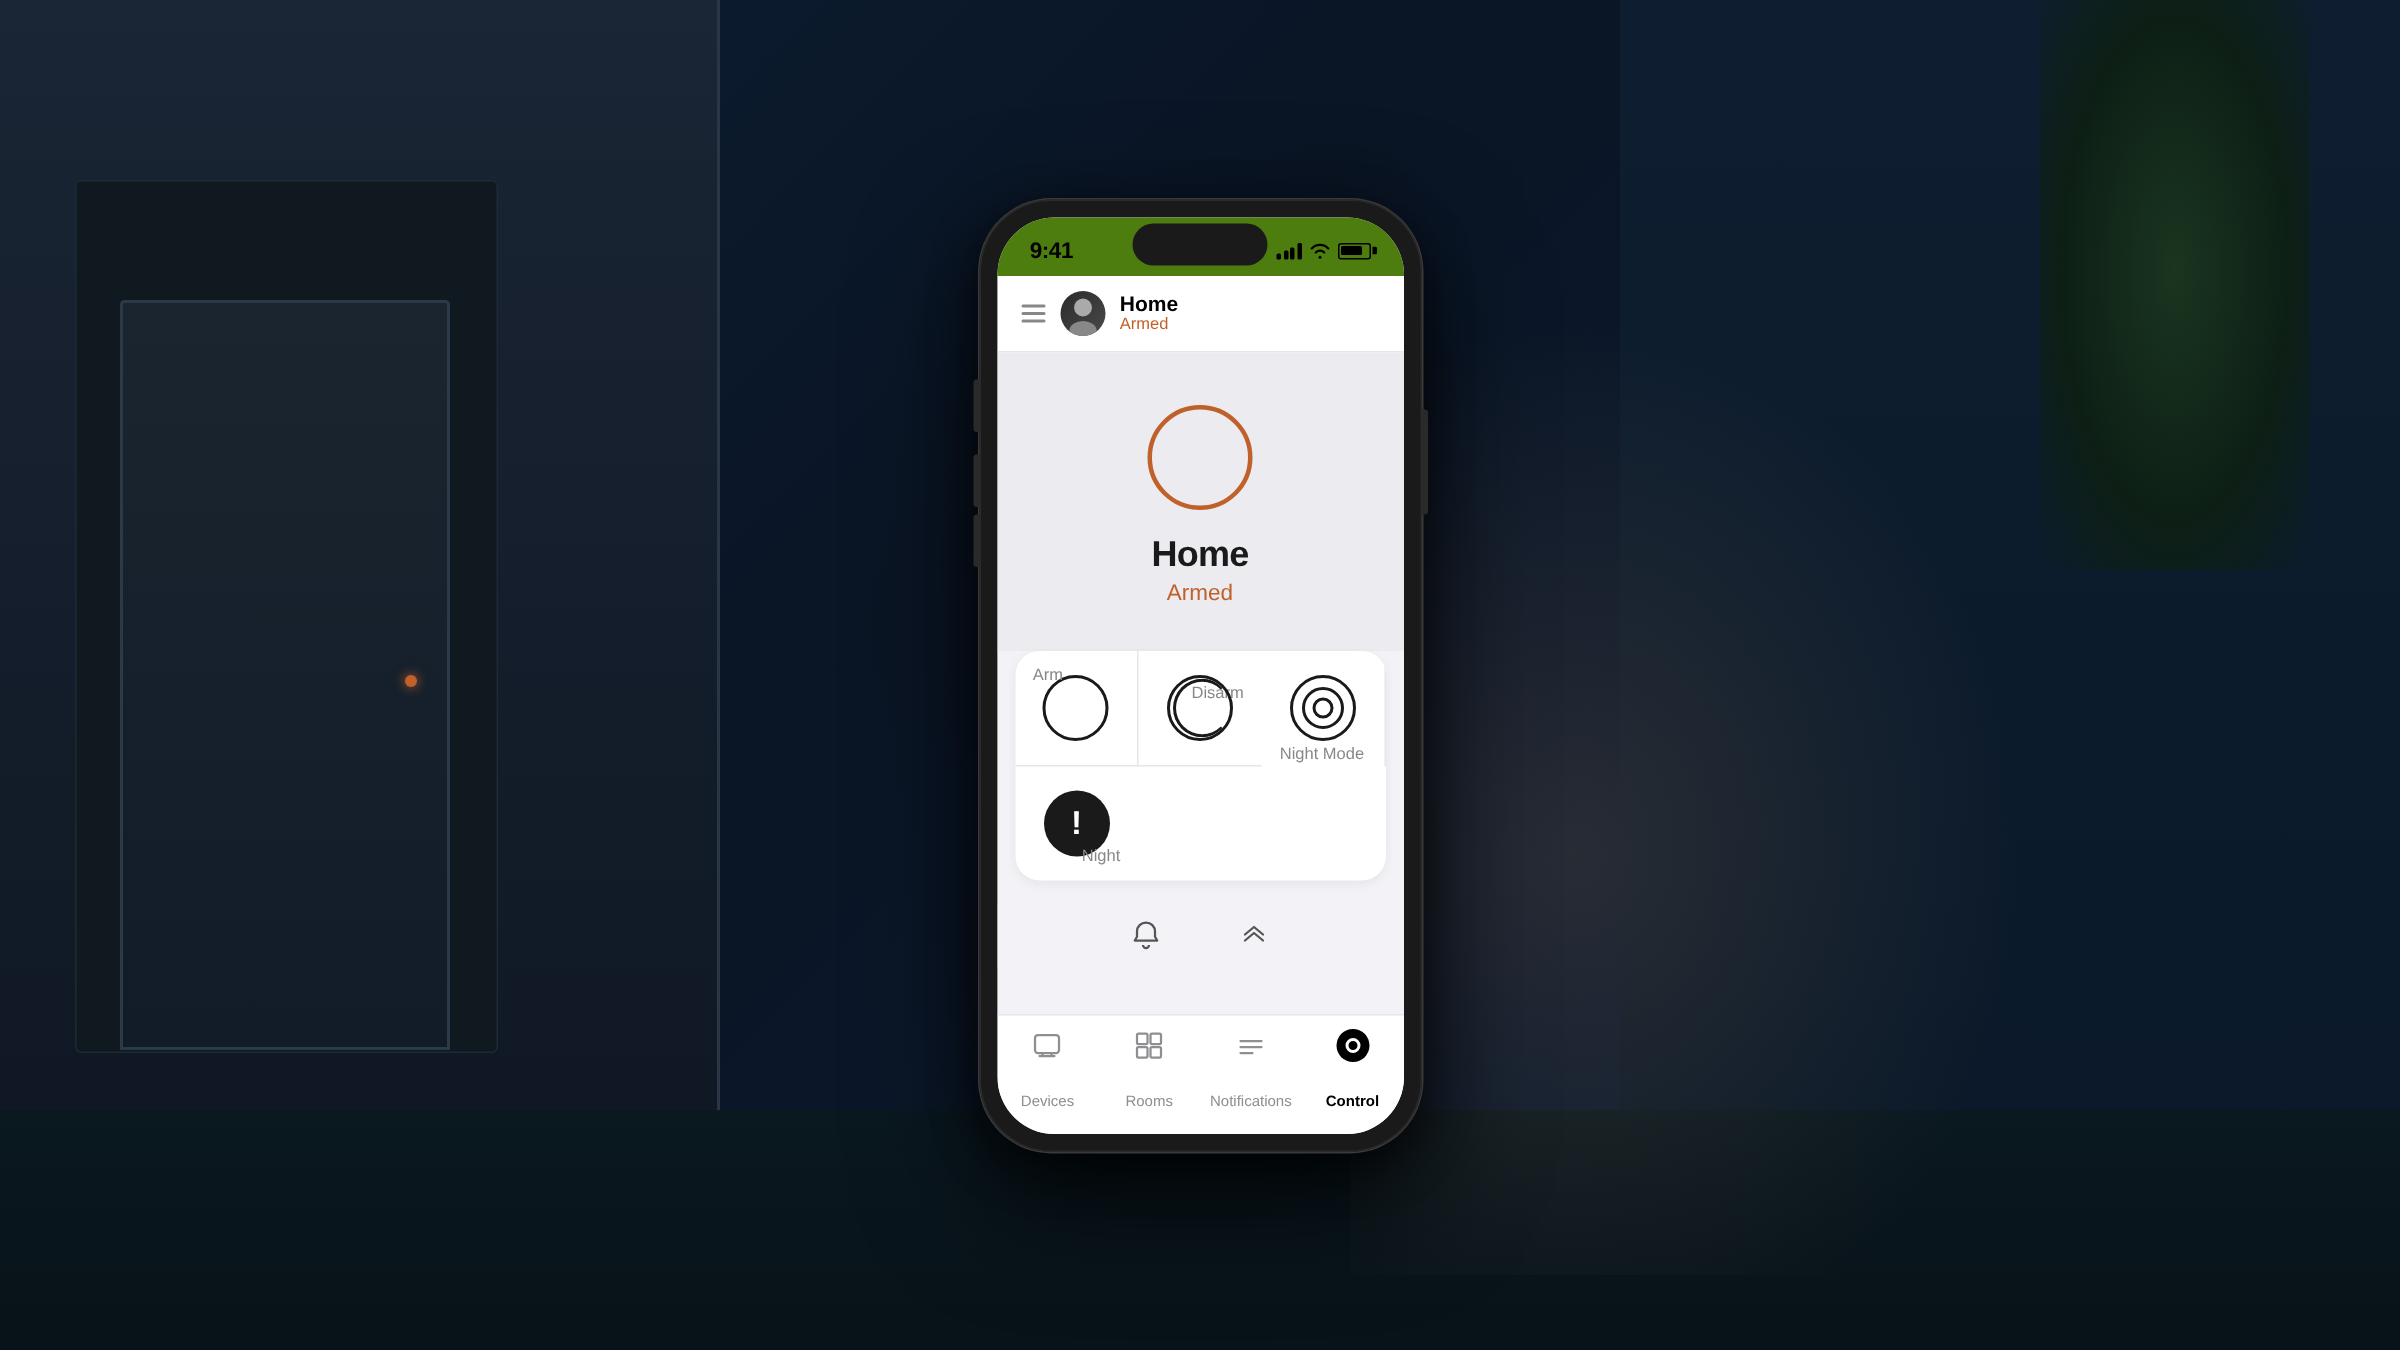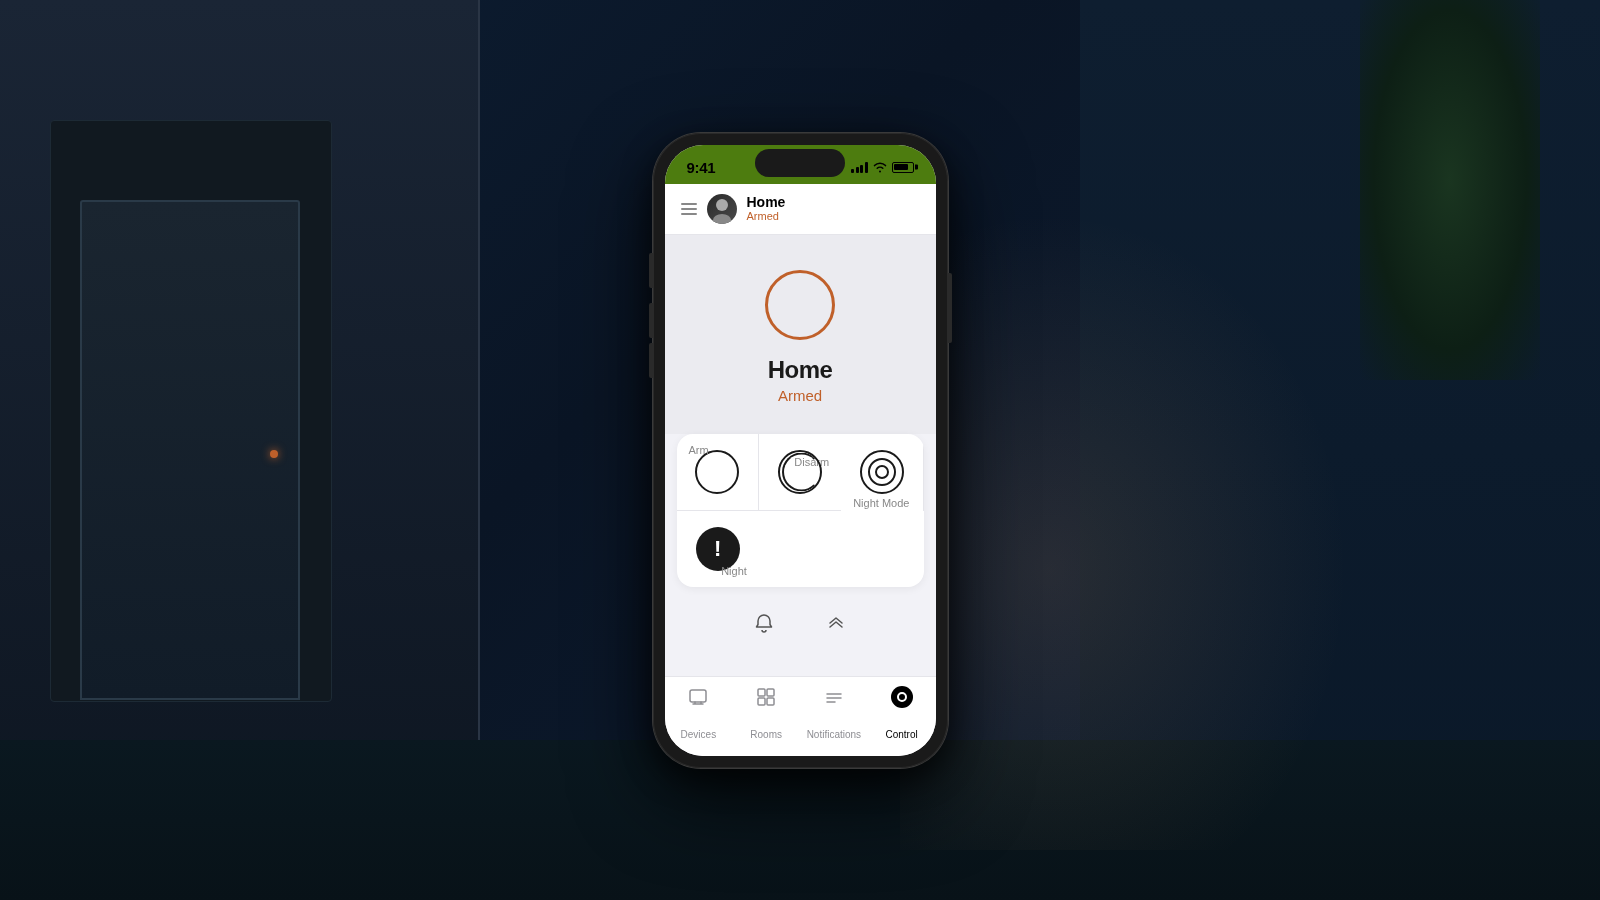--- a/index.html
+++ b/index.html
@@ -561,21 +561,21 @@
       justify-content: center;
     }
 
     .tab-label {
       font-size: 10px;
       color: #8e8e93;
     }
 
     .tab-label.active {
       color: #000;
-      font-weight: 400;
+      font-weight: 700;
     }
 
     .tab-item.active .tab-icon {
       color: #000;
     }
 
     .tab-icon-control {
       width: 22px;
       height: 22px;
       border-radius: 50%;

